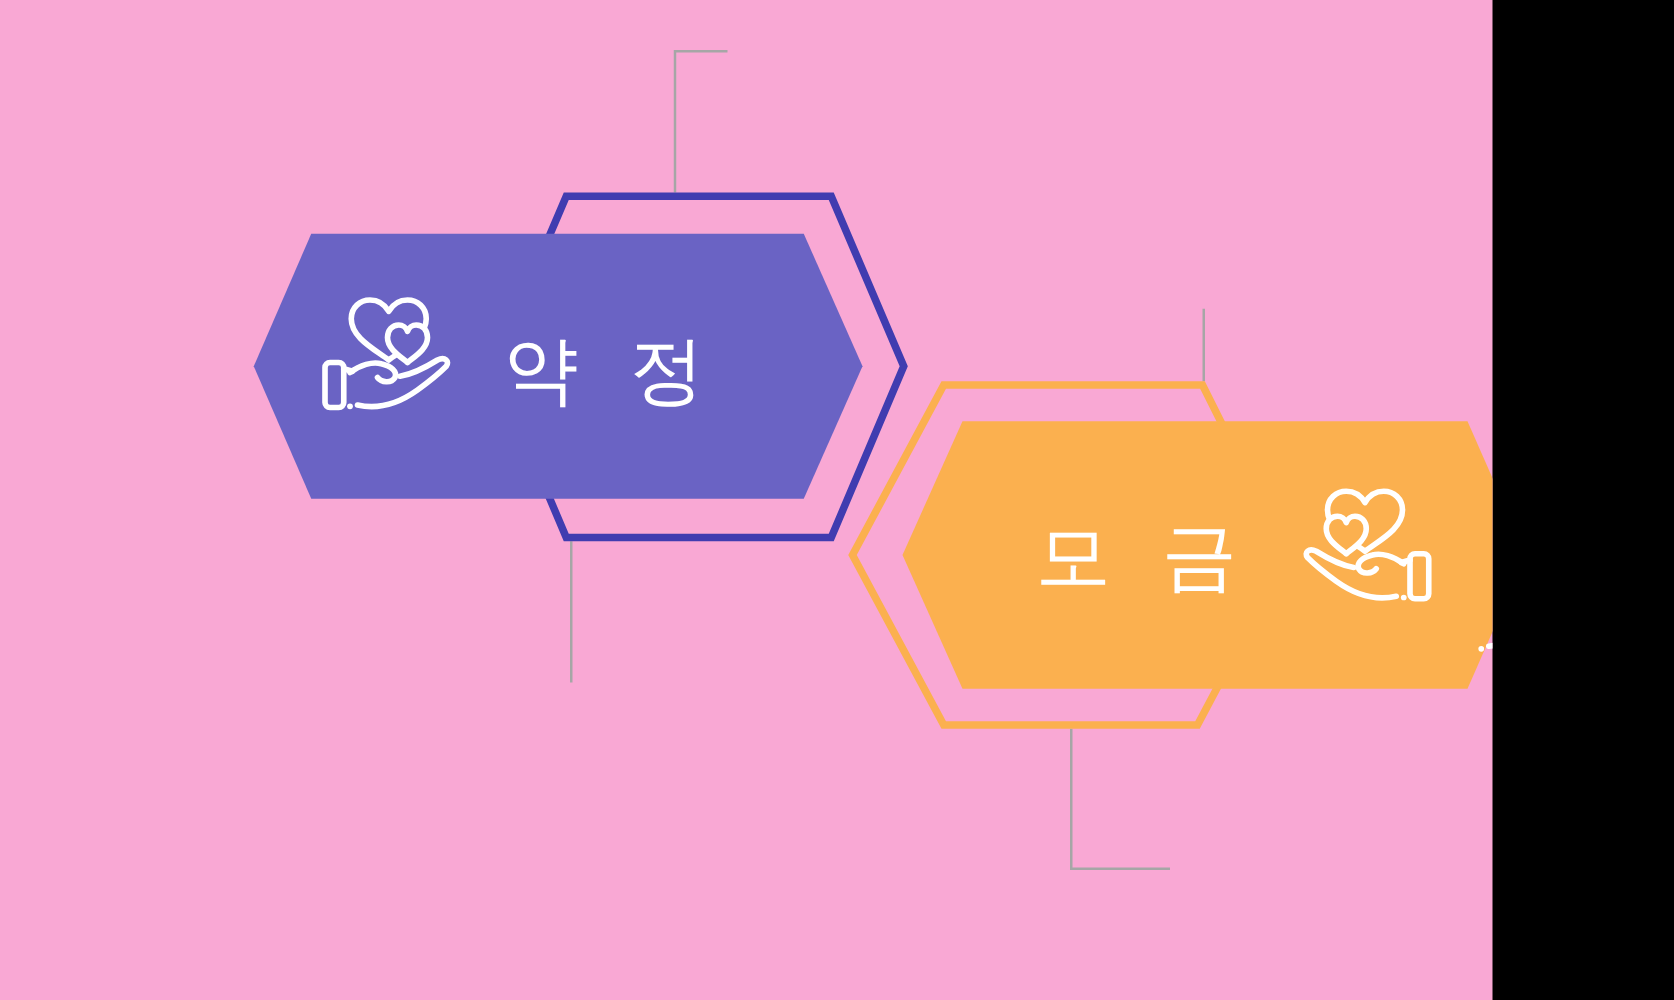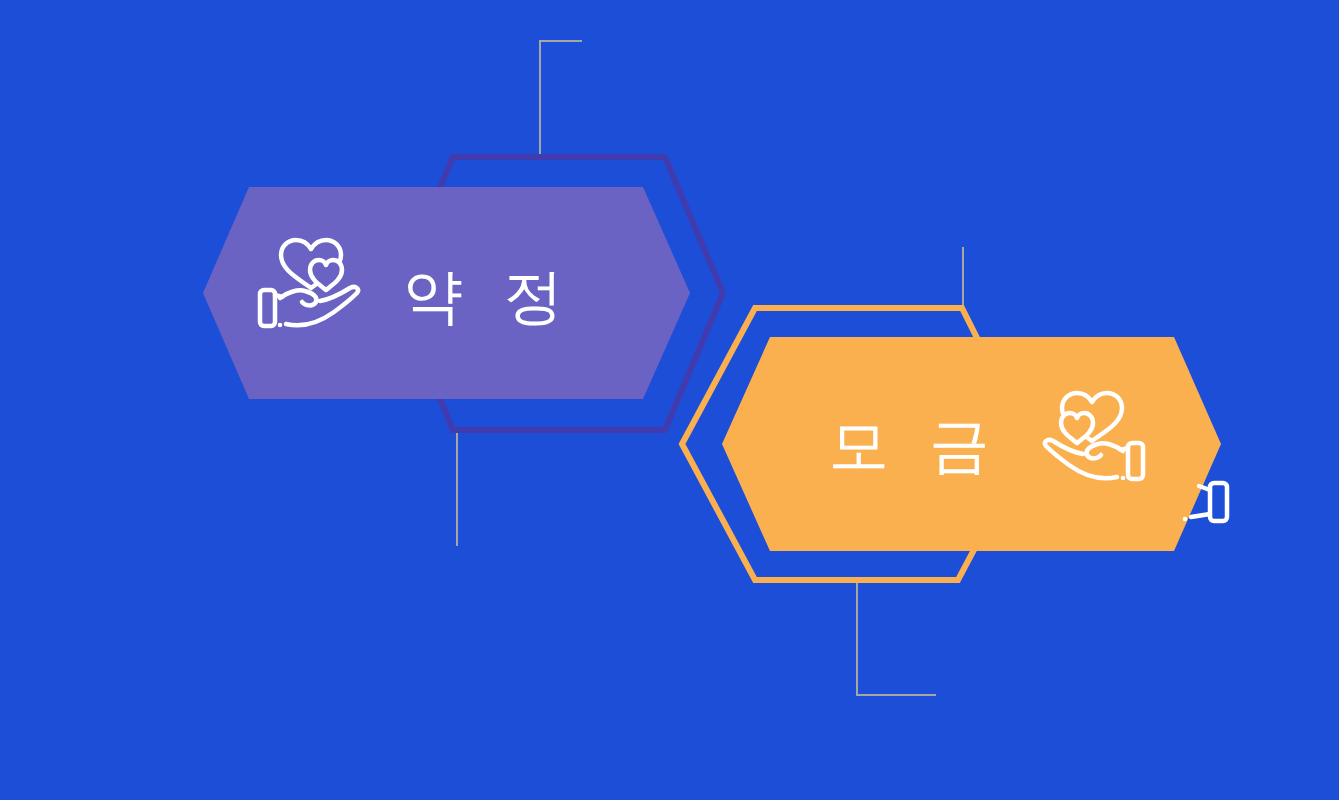--- a/index.html
+++ b/index.html
@@ -2,23 +2,23 @@
 <html><head>
 <meta charset="utf-8">
 <style>
   html, body {
     margin: 0;
     padding: 0;
     background: #000000;
   }
   .canvas {
     position: relative;
-    width: 1339px;
+    width: 1194px;
     height: 800px;
-    background: #1d4ed8;
+    background: #f9a8d4;
     overflow: hidden;
     font-family: "Liberation Sans", sans-serif;
   }
   .diagram-svg {
     position: absolute;
     left: 0;
     top: 0;
   }
   .node-label {
     fill: #ffffff;

